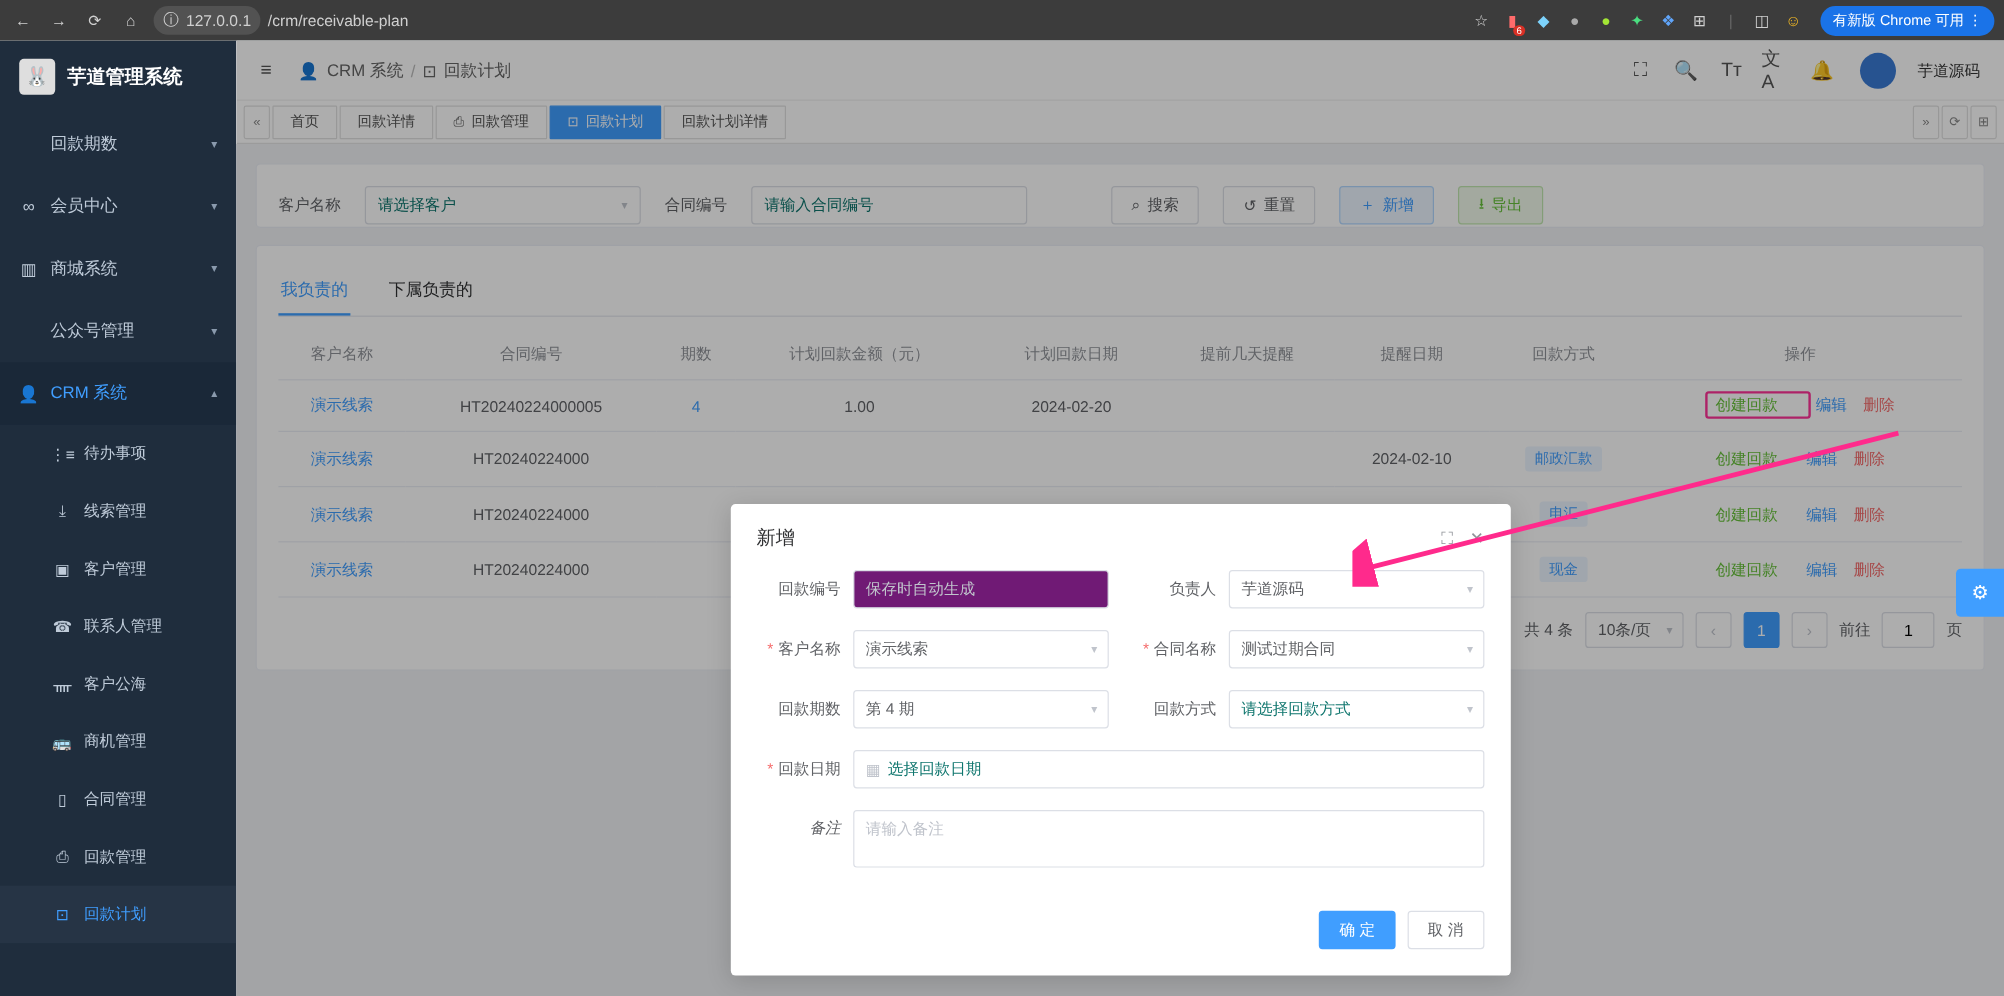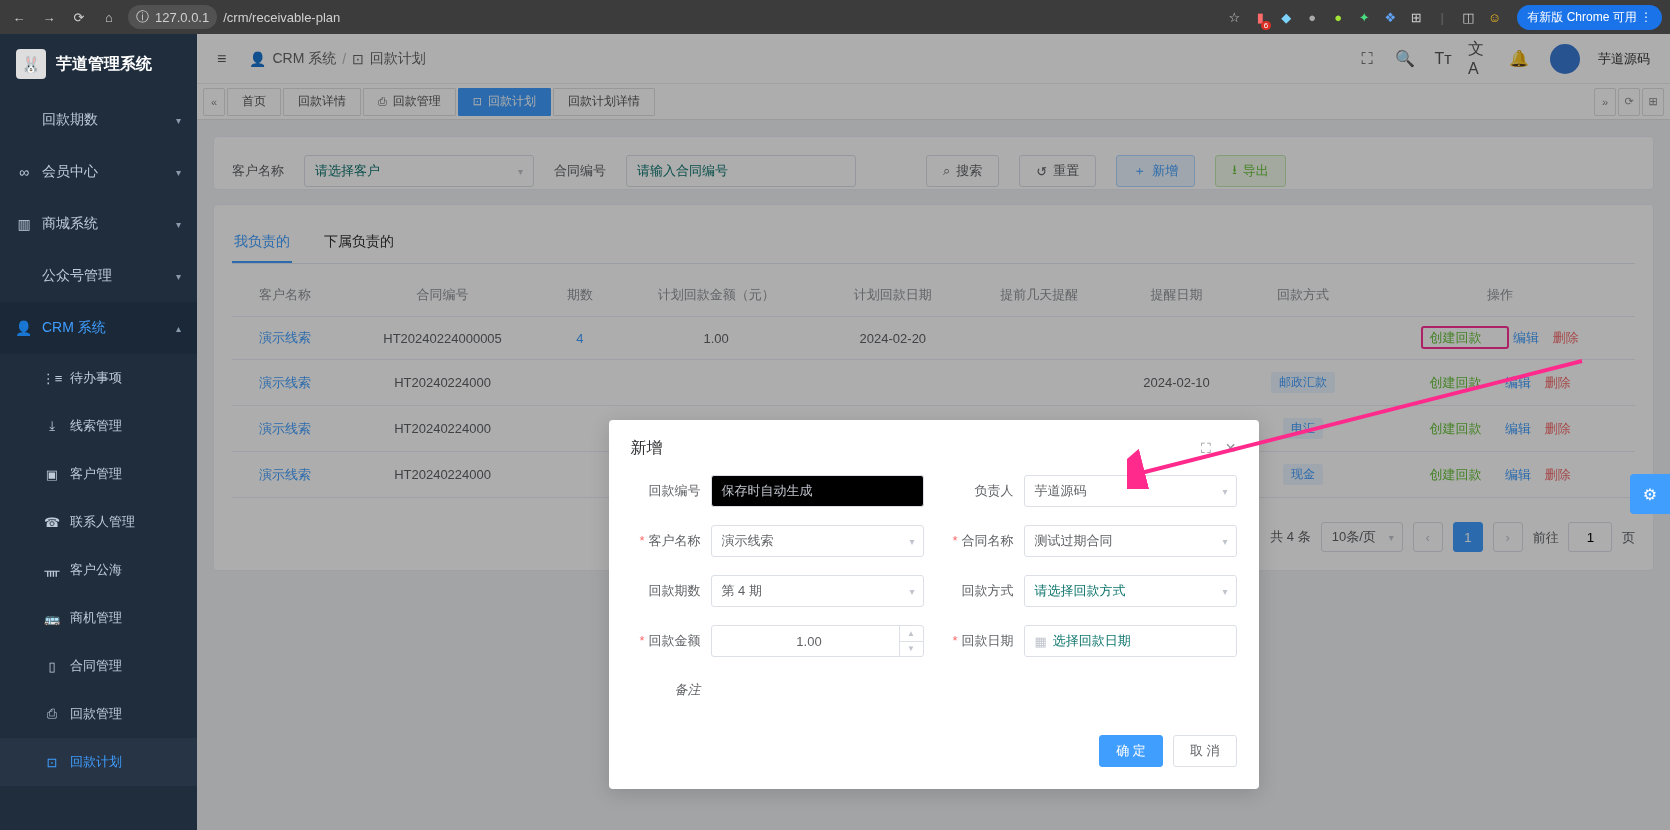--- a/index.html
+++ b/index.html
@@ -73,41 +73,41 @@
   th { padding:12px 8px; text-align:center; color:#909399; font-weight:500; background:#fff; border-bottom:1px solid #ebeef5;}
   td { padding:12px 8px; text-align:center; border-bottom:1px solid #ebeef5; background:#fff;}
   tr:nth-child(1) td { }
   .link { color:#409EFF; cursor:pointer;}
   .tag { display:inline-block; padding:2px 8px; background:#ecf5ff; color:#409EFF; border-radius:3px; font-size:12px;}
   .op-create { color:#67C23A; cursor:pointer; margin-right:20px;}
   .op-edit { color:#409EFF; cursor:pointer; margin-right:10px;}
   .op-delete { color:#F56C6C; cursor:pointer;}
   .highlight-box { border:2px solid #ff3399; border-radius:3px; padding:2px 6px;}
 
-  .pagination { display:flex; align-items:center; justify-content:flex-end; gap:10px; margin-top:24px; font-size:13px; color:#606266;}
+  .pagination { display:flex; align-items:center; justify-content:flex-end; gap:10px; margin-top:12px; font-size:13px; color:#606266;}
   .page-select { height:30px; border:1px solid #dcdfe6; border-radius:3px; padding:0 26px 0 10px; display:flex; align-items:center; position:relative;}
   .page-select:after { content:"▾"; position:absolute; right:8px; color:#c0c4cc; font-size:10px;}
   .page-btn { width:30px; height:30px; border:1px solid #dcdfe6; border-radius:3px; display:flex; align-items:center; justify-content:center; color:#606266; cursor:pointer;}
   .page-btn.disabled { color:#c0c4cc; }
   .page-btn.active { background:#409EFF; color:#fff; border-color:#409EFF;}
   .page-jump input { width:44px; height:30px; text-align:center; border:1px solid #dcdfe6; border-radius:3px; margin:0 6px;}
 
   
   .overlay { position:absolute; inset:0; background:rgba(0,0,0,0.32); }
   .modal { position:absolute; left:50%; top:386px; transform:translateX(-50%); width:650px; background:#fff; border-radius:4px; box-shadow:0 4px 20px rgba(0,0,0,0.15); }
   .modal-header { padding:18px 22px 10px 22px; display:flex; align-items:center;}
   .modal-title { font-size:16px; color:#303133;}
   .modal-hicons { margin-left:auto; display:flex; gap:14px; color:#909399; font-size:14px;}
   .modal-body { padding: 6px 22px 6px 22px;}
   .form-row { display:flex; gap:20px; margin-bottom:18px;}
   .form-item { display:flex; align-items:center; flex:1;}
   .form-label { width:80px; text-align:right; font-size:13px; color:#606266; padding-right:10px; position:relative;}
   .form-label.req:before { content:"*"; color:#F56C6C; margin-right:4px;}
   .form-control { flex:1; height:32px; border:1px solid #dcdfe6; border-radius:3px; display:flex; align-items:center; padding:0 10px; font-size:13px; color:#606266; position:relative; background:#fff;}
-  .form-control.disabled { background:#000000; color:#c0c4cc;}
+  .form-control.disabled { background:#701a75; color:#c0c4cc;}
   .form-control .arrow { position:absolute; right:8px; color:#c0c4cc; font-size:10px;}
   .form-control.number { justify-content:center; padding-right:26px;}
   .num-steppers { position:absolute; right:0; top:0; bottom:0; width:24px; border-left:1px solid #dcdfe6; display:flex; flex-direction:column;}
   .num-steppers div { flex:1; display:flex; align-items:center; justify-content:center; font-size:8px; color:#c0c4cc; border-bottom:1px solid #dcdfe6; cursor:pointer;}
   .num-steppers div:last-child { border-bottom:none;}
   .textarea { flex:1; min-height:48px; border:1px solid #dcdfe6; border-radius:3px; padding:6px 10px; font-size:13px; color:#c0c4cc; resize:none; }
   .modal-footer { padding: 12px 22px 22px 22px; display:flex; justify-content:flex-end; gap:10px;}
 
   
   .arrow-annot { position:absolute; pointer-events:none;}
@@ -464,40 +464,31 @@
           <div class="form-item">
             <div class="form-label">回款方式</div>
             <div class="form-control">
                 <span class="placeholder">请选择回款方式</span>
                 <span class="arrow">▾</span>
               </div>
           </div>
         </div>
         <div class="form-row">
           <div class="form-item">
-            <div class="form-label req">回款金额</div>
-            <div class="form-control number">
-              <span>1.00</span>
-              <div class="num-steppers">
-                <div>▲</div>
-                <div>▼</div>
-              </div>
-            </div>
-          </div>
-          <div class="form-item">
             <div class="form-label req">回款日期</div>
             <div class="form-control">
                 <span style="color:#c0c4cc; margin-right:6px;">▦</span>
                 <span class="placeholder">选择回款日期</span>
               </div>
           </div>
         </div>
         <div class="form-row">
           <div class="form-item" style="align-items:flex-start;">
             <div class="form-label" style="padding-top:6px;font-style:italic;">备注</div>
+            <div class="textarea">请输入备注</div>
           </div>
         </div>
       </div>
       <div class="modal-footer">
         <div class="btn primary">确 定</div>
         <div class="btn">取 消</div>
       </div>
     </div>
 
     <svg class="arrow-annot" style="left:930px; top:315px;" width="470" height="140">

